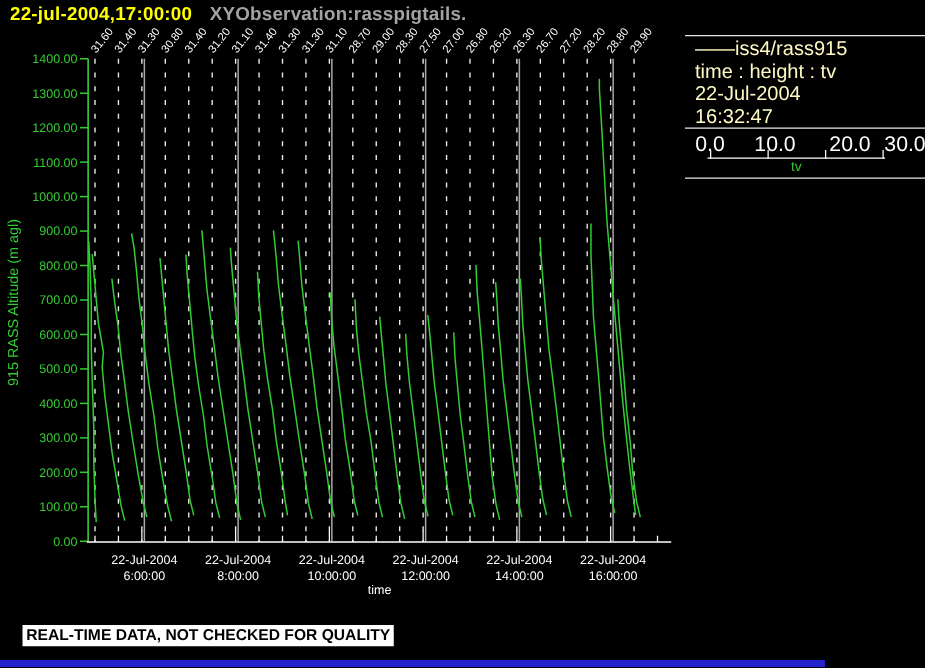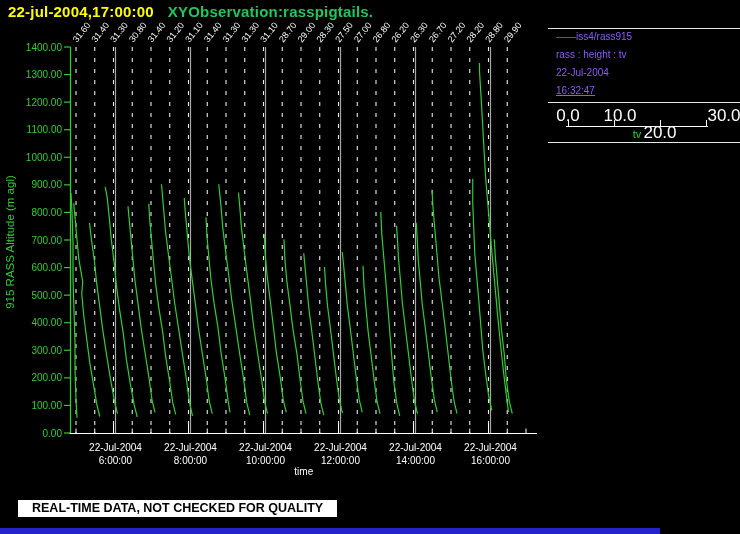--- a/index.html
+++ b/index.html
@@ -1,28 +1,28 @@
 <!DOCTYPE html>
 <html><head>
 <meta charset="utf-8">
 <style>
   html,body{margin:0;padding:0;background:#000;}
   #screen{position:relative;width:740px;height:534px;background:#000;overflow:hidden;
           font-family:"Liberation Sans",sans-serif;}
   .titlebar{position:absolute;left:8px;top:3px;font-size:15px;font-weight:bold;letter-spacing:0.2px;}
   .title-date{color:#ffff00;}
-  .title-name{color:#22c55e;margin-left:14px;}
+  .title-name{color:#a3a3a3;margin-left:14px;}
   .hline{position:absolute;left:548px;width:192px;height:1px;background:#e8e8e8;}
-  .leg-text{position:absolute;left:556px;color:#8b5cf6;font-size:10px;white-space:pre;}
+  .leg-text{position:absolute;left:556px;color:#fef9c3;font-size:16px;white-space:pre;}
   .ruler-line{position:absolute;height:1px;background:#fff;}
   .ruler-tick{position:absolute;width:1px;height:7px;background:#fff;}
   .ruler-lab{position:absolute;color:#fff;font-size:17px;transform:translateX(-50%);}
   .tv-lab{position:absolute;color:#33cc33;font-size:11px;transform:translateX(-50%);}
   .banner{position:absolute;left:18px;top:500px;height:17px;background:#ffffff;color:#000;
-          font-size:12.5px;font-weight:bold;line-height:17px;padding:0 14px;white-space:nowrap;}
+          font-size:12.5px;font-weight:bold;line-height:17px;padding:0 3px;white-space:nowrap;}
   .bluebar{position:absolute;left:0;top:528px;width:660px;height:6px;background:#2424cc;}
   svg text{font-family:"Liberation Sans",sans-serif;}
 </style>
 </head>
 <body>
 
 <div id="screen">
 
   <div class="titlebar">
     <span class="title-date">22-jul-2004,17:00:00</span><span class="title-name">XYObservation:rasspigtails.</span>
@@ -175,28 +175,28 @@
       <text x="340.5" y="464" fill="#ffffff" font-size="10" text-anchor="middle">12:00:00</text>
       <text x="415.5" y="451" fill="#ffffff" font-size="10" text-anchor="middle">22-Jul-2004</text>
       <text x="415.5" y="464" fill="#ffffff" font-size="10" text-anchor="middle">14:00:00</text>
       <text x="490.5" y="451" fill="#ffffff" font-size="10" text-anchor="middle">22-Jul-2004</text>
       <text x="490.5" y="464" fill="#ffffff" font-size="10" text-anchor="middle">16:00:00</text>
       <text x="303.75" y="475" fill="#ffffff" font-size="10" text-anchor="middle">time</text>
     </svg>
 
   <div class="hline" style="top:28px;"></div>
   <div class="leg-text" style="top:31px;"><span>——</span><span>iss4/rass915</span></div>
-  <div class="leg-text" style="top:49px;">rass : height : tv</div>
+  <div class="leg-text" style="top:49px;">time : height : tv</div>
   <div class="leg-text" style="top:67px;">22-Jul-2004</div>
-  <div class="leg-text" style="top:85px;text-decoration:underline;">16:32:47</div>
+  <div class="leg-text" style="top:85px;">16:32:47</div>
   <div class="hline" style="top:102px;"></div>
 
   <div class="ruler-lab" style="left:568px;top:106px;">0.0</div>
   <div class="ruler-lab" style="left:614px;top:106px;margin-left:6px;">10.0</div>
-  <div class="ruler-lab" style="left:660px;top:106px;margin-top:17px;">20.0</div>
+  <div class="ruler-lab" style="left:680px;top:106px;">20.0</div>
   <div class="ruler-lab" style="left:724px;top:106px;">30.0</div>
   <div class="ruler-tick" style="left:568px;top:120px;"></div>
   <div class="ruler-tick" style="left:614px;top:120px;"></div>
   <div class="ruler-tick" style="left:660px;top:120px;"></div>
   <div class="ruler-tick" style="left:706px;top:120px;"></div>
   <div class="ruler-line" style="left:566px;top:126px;width:142px;"></div>
   <div class="tv-lab" style="left:637px;top:128px;">tv</div>
   <div class="hline" style="top:142px;"></div>
 
   <div class="banner">REAL-TIME DATA, NOT CHECKED FOR QUALITY</div>

